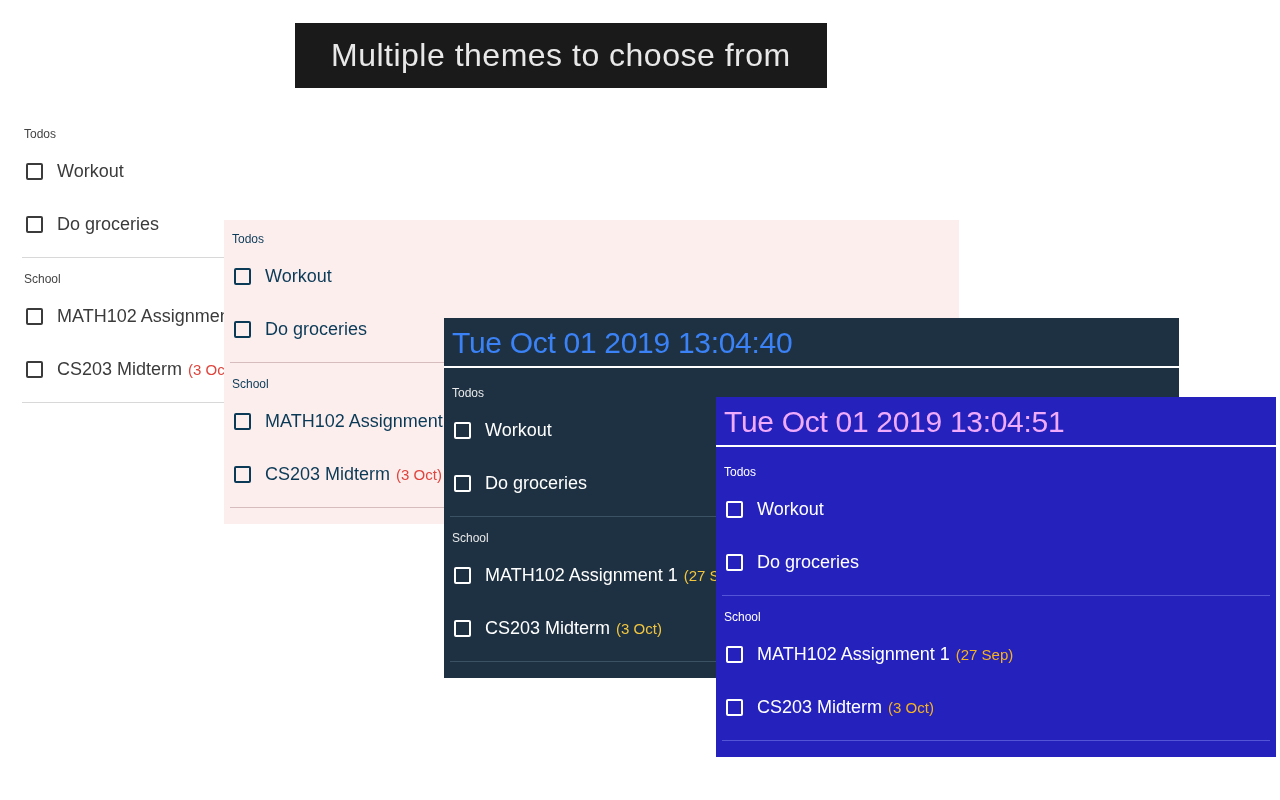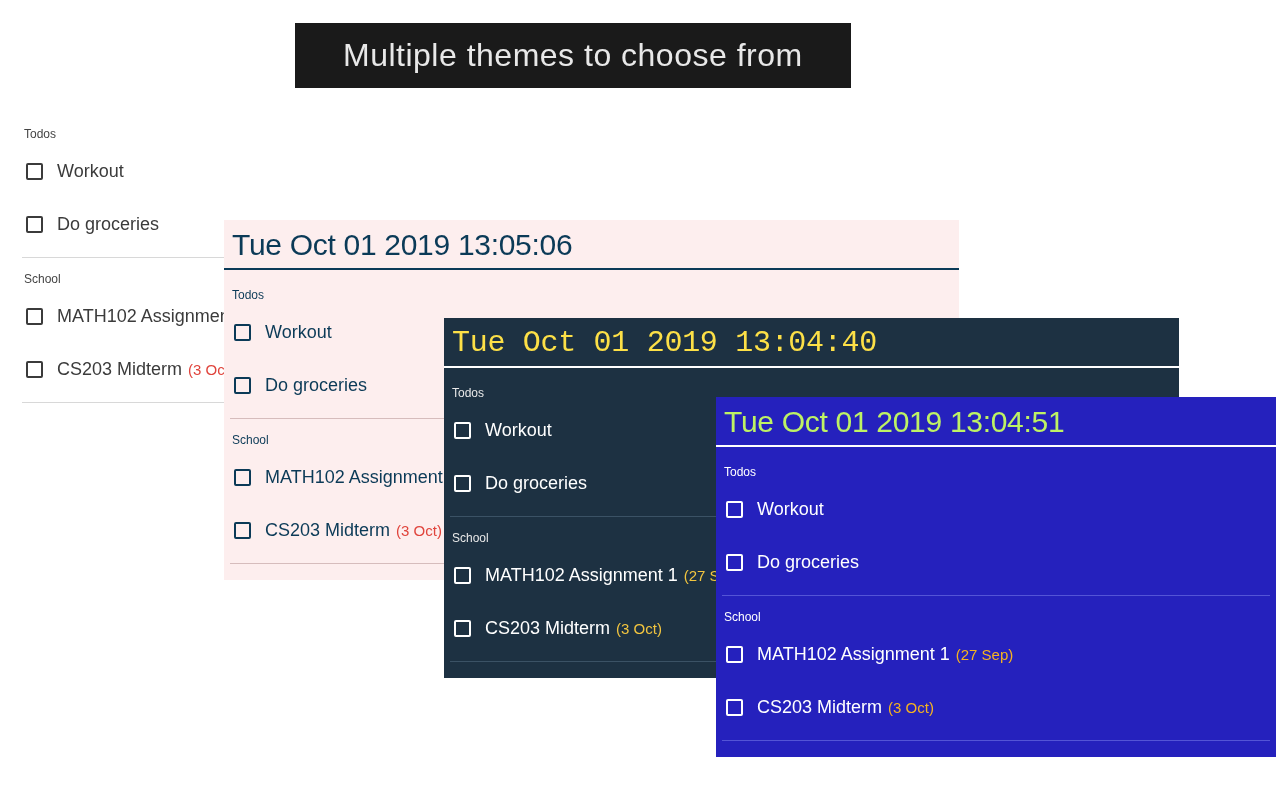--- a/index.html
+++ b/index.html
@@ -11,21 +11,21 @@
   position: relative;
   overflow: hidden;
 }
 
 .banner {
   position: absolute;
   top: 23px;
   left: 295px;
   background: #1a1a1a;
   color: #e8e8e8;
-  padding: 14px 48px;
+  padding: 14px 36px;
   font-size: 32px;
   font-weight: 400;
   letter-spacing: 0.5px;
 }
 
 .panel {
   position: absolute;
   padding: 8px 0 6px 0;
 }
 
@@ -105,38 +105,37 @@
 
 
 .theme-dark {
   background: #1d3142;
   color: #ffffff;
   top: 318px;
   left: 444px;
   width: 735px;
 }
 .theme-dark .datetime {
-  color: #fde047;
+  color: #3b82f6;
   border-bottom-color: #ffffff;
-  font-family: Liberation Mono, monospace;
 }
 .theme-dark .section-head { color: #e8e8e8; }
 .theme-dark .due { color: #f2c53f; }
 .theme-dark .divider { border-top-color: #3b5265; }
 
 
 .theme-blue {
   background: #2521bd;
   color: #ffffff;
   top: 397px;
   left: 716px;
   width: 560px;
 }
 .theme-blue .datetime {
-  color: #bef264;
+  color: #f0abfc;
   border-bottom-color: #ffffff;
 }
 .theme-blue .section-head { color: #ffffff; }
 .theme-blue .due { color: #f5b321; }
 .theme-blue .divider { border-top-color: #5454d6; }
 </style>
 </head>
 <body>
 
 <div class="banner">Multiple themes to choose from</div>
@@ -160,21 +159,20 @@
   </div>
   <div class="item">
     <span class="checkbox"></span>
     <span>CS203 Midterm</span>
     <span class="due">(3 Oct)</span>
   </div>
   <hr class="divider">
 </div>
 
 <div class="panel theme-pink">
-  <div class="datetime">Tue Oct 01 2019 13:05:06</div>
   <div class="section-head">Todos</div>
   <div class="item">
     <span class="checkbox"></span>
     <span>Workout</span>
   </div>
   <div class="item">
     <span class="checkbox"></span>
     <span>Do groceries</span>
   </div>
   <hr class="divider">

